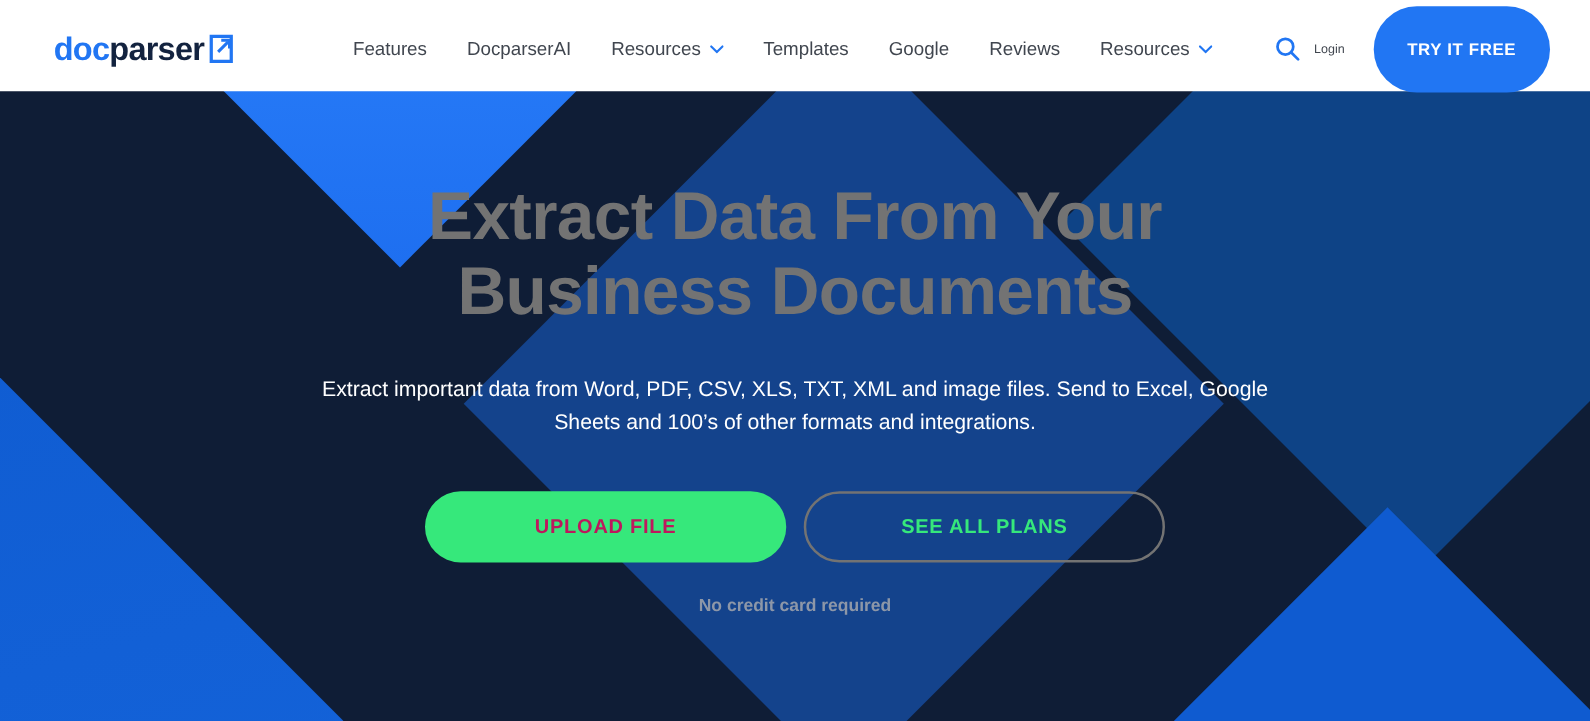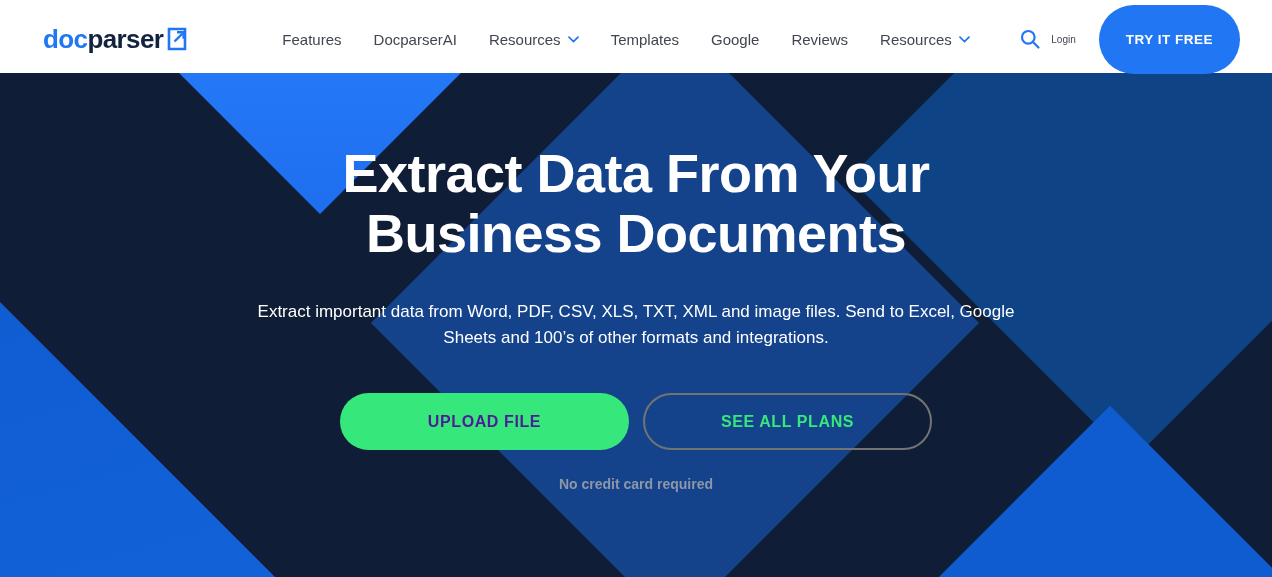--- a/index.html
+++ b/index.html
@@ -171,21 +171,21 @@
     position: relative;
     z-index: 10;
     width: 1272px;
     text-align: center;
     padding-top: 75px;
     box-sizing: border-box;
   }
   .hero-title {
     margin: 0 auto;
     width: 720px;
-    color: #ffffff;
+    color: #737373;
     font-size: 54px;
     line-height: 60px;
     font-weight: 700;
     letter-spacing: -0.5px;
   }
   .hero-sub {
     margin: 36px auto 0;
     width: 760px;
     color: #ffffff;
     font-size: 17px;
@@ -193,21 +193,21 @@
     font-weight: 400;
   }
   .cta-row {
     margin-top: 42px;
     display: flex;
     justify-content: center;
     gap: 14px;
   }
   .btn-upload {
     background: #36E87B;
-    color: #4c1d95;
+    color: #be185d;
     font-size: 16px;
     font-weight: 700;
     letter-spacing: 0.6px;
     width: 289px;
     height: 57px;
     border: none;
     border-radius: 40px;
     cursor: pointer;
     font-family: "Liberation Sans", sans-serif;
   }

